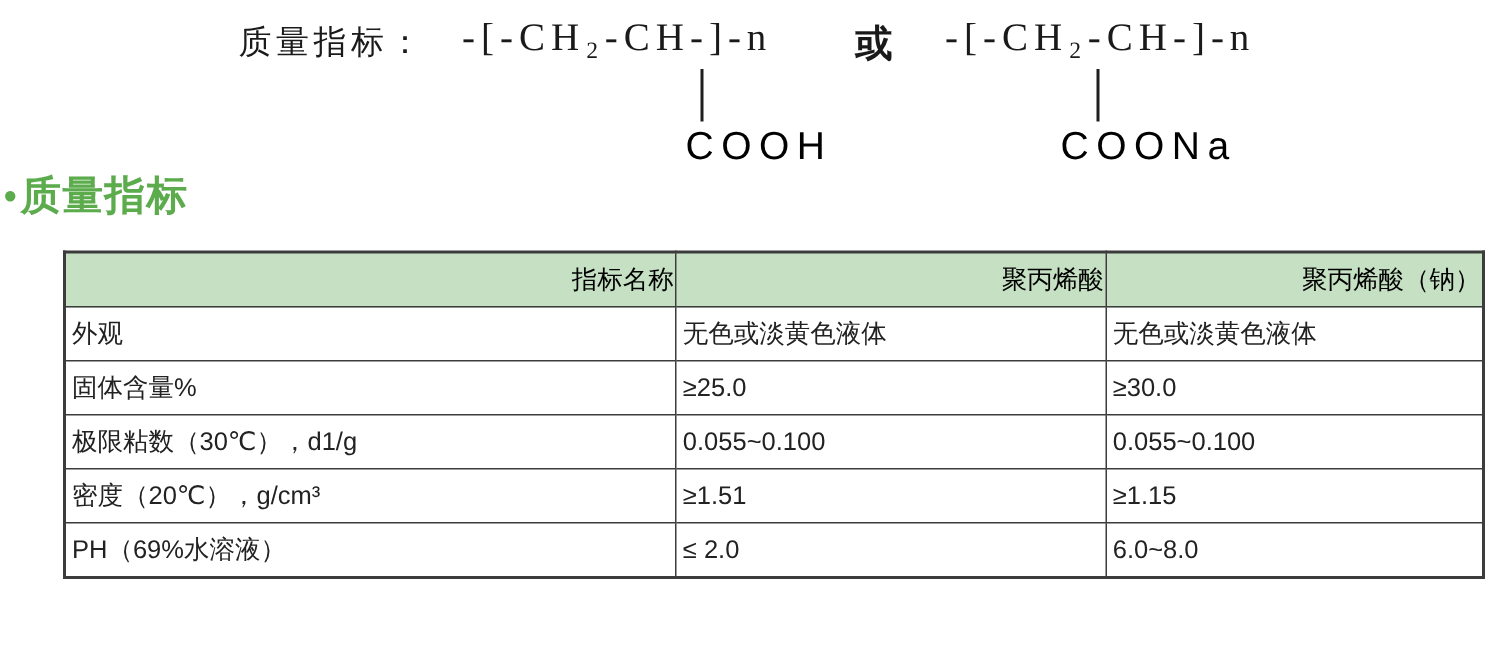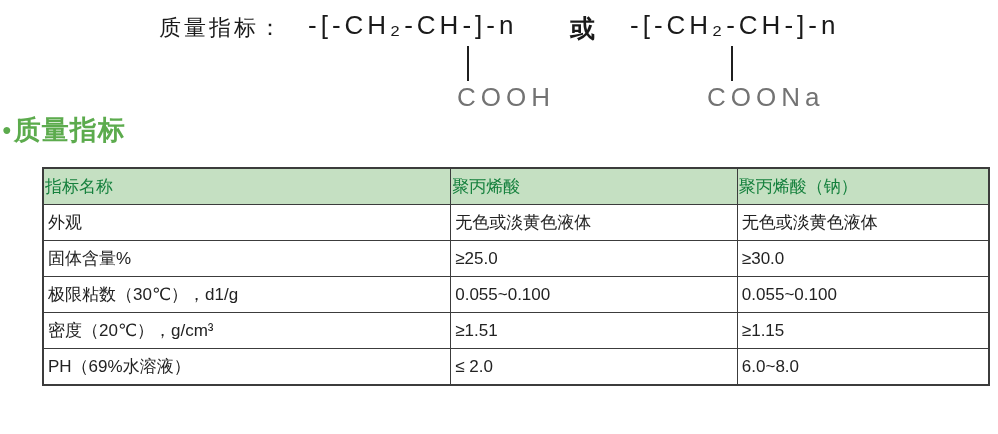--- a/index.html
+++ b/index.html
@@ -16,36 +16,37 @@
   
   .formula { position: absolute; left: 0; top: 0; width: 998px; height: 115px; }
   .f-label {
     position: absolute; left: 159px; top: 13px;
     font-size: 22px; letter-spacing: 3px; color: #1a1a1a;
   }
   .unit {
     position: absolute; top: 10px;
     font-size: 26px; letter-spacing: 4px; color: #1a1a1a;
     white-space: nowrap;
+    font-family: Liberation Serif, serif;
   }
   .unit1 { left: 308px; }
   .unit2 { left: 630px; }
   .f-or {
     position: absolute; left: 570px; top: 12px;
     font-size: 25px; font-weight: bold; color: #1a1a1a;
   }
   .bond {
     position: absolute; top: 46px; width: 2px; height: 35px;
     background: #1f1f1f;
   }
   .bond1 { left: 467px; }
   .bond2 { left: 731px; }
   .group {
     position: absolute; top: 82px;
-    font-size: 26px; letter-spacing: 5px; color: #737373;
+    font-size: 26px; letter-spacing: 5px; color: #000000;
     white-space: nowrap;
   }
   .cooh  { left: 457px; }
   .coona { left: 707px; }
 
   
   .section-title {
     position: absolute; left: 2px; top: 112px; margin: 0;
     font-size: 27px; font-weight: bold; color: #5cab4d;
     letter-spacing: 1px;
@@ -62,22 +63,22 @@
   }
   .spec-table col.c1 { width: 43.1%; }
   .spec-table col.c2 { width: 30.3%; }
   .spec-table col.c3 { width: 26.6%; }
   .spec-table th {
     background: #c5e0c2;
     font-weight: normal;
     height: 33px;
     font-size: 17px;
     border: 1px solid #3c3c3c;
-    text-align: left;
-    color: #15803d;
+    text-align: right;
+    color: #000000;
   }
   .spec-table td {
     height: 35px;
     font-size: 17px;
     border: 1px solid #3c3c3c;
     text-align: left;
     color: #222222;
     padding: 0 4px;
     white-space: nowrap;
   }

